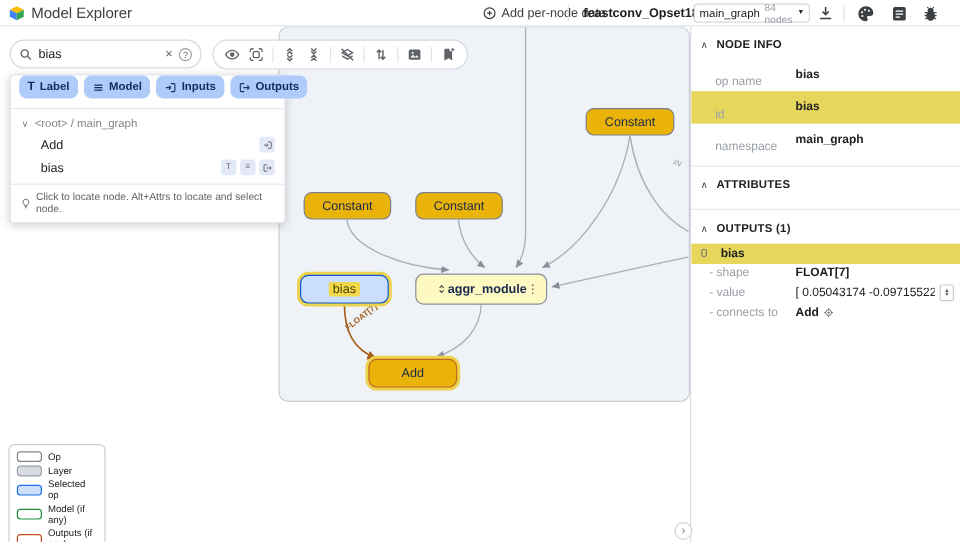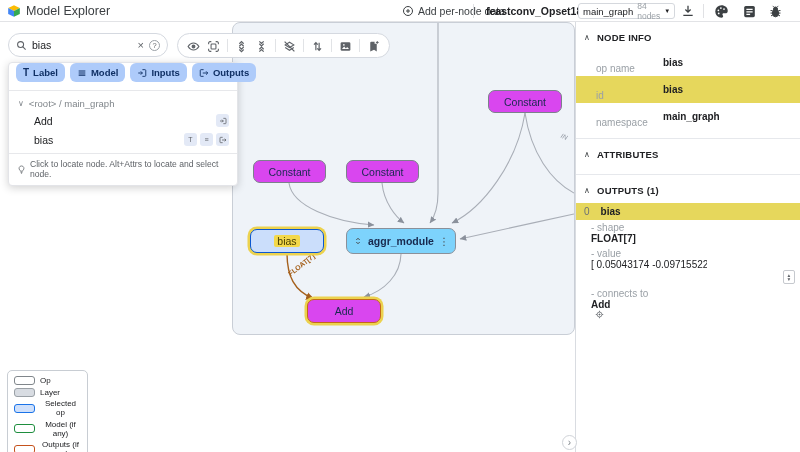--- a/index.html
+++ b/index.html
@@ -16,22 +16,22 @@
   .graph-select { position:absolute; left:578px; top:3px; width:97px; height:16px; border:1px solid #d5d8dd; border-radius:3px; display:flex; align-items:center; padding:0 4px; gap:4px; cursor:pointer; background:#fff; }
   .graph-select .gname { font-size:9.5px; color:#202124; }
   .graph-select .gcount { font-size:8.5px; color:#9aa0a6; }
   .graph-select .garrow { margin-left:auto; font-size:6px; color:#202124; }
   .icon-btn { position:absolute; top:4px; width:15px; height:15px; color:#3c4043; cursor:pointer; }
   .icon-btn svg { width:100%; height:100%; }
 
   
   .canvas { position:absolute; left:232px; top:22px; width:343px; height:313px; background:#eff3f8; border:1px solid #c9ced6; border-radius:8px; overflow:hidden; z-index:1; }
   .edges { position:absolute; left:0; top:0; }
-  .node { position:absolute; display:flex; align-items:center; justify-content:center; background:#d946ef; border:1px solid #7b818b; border-radius:7px; font-size:10.5px; color:#18294e; cursor:pointer; }
-  .node-layer { background:#7dd3fc; border:1px solid #8a909a; justify-content:space-between; padding:12px 6px; }
+  .node { position:absolute; display:flex; align-items:center; justify-content:center; background:#eab308; border:1px solid #7b818b; border-radius:7px; font-size:10.5px; color:#18294e; cursor:pointer; }
+  .node-layer { background:#fef9c3; border:1px solid #8a909a; justify-content:flex-end; padding:12px 6px; }
   .node-layer .lbl { font-weight:bold; font-size:10.5px; }
   .node-layer .unfold { width:10px; height:10px; color:#444; }
   .node-layer .dots { font-size:10px; color:#444; }
   .node-selected { background:#cbdefb; border:1.6px solid #0b57d0; box-shadow:0 0 0 2.5px #ecd24e; }
   .node-selected .hl-text { background:#f3d84a; padding:0 3px; border-radius:2px; color:#463d00; }
   .node-output { border:1.8px solid #c26819; box-shadow:0 0 0 2.5px #ecd24e; }
   .edge-label { position:absolute; font-size:7px; font-weight:bold; color:#a5601c; transform:rotate(-38deg); transform-origin:left center; white-space:nowrap; }
   .edge-label-in { position:absolute; font-size:6.5px; font-style:italic; color:#8b919c; transform:rotate(24deg); white-space:nowrap; }
 
   
@@ -59,41 +59,41 @@
   .tree-root .caret { font-size:8px; }
   .tree-item { display:flex; align-items:center; padding:3px 8px 3px 25px; font-size:10.5px; color:#202124; cursor:pointer; }
   .badges { margin-left:auto; display:flex; gap:3px; }
   .badge { width:13px; height:13px; border-radius:3px; background:#e3e9f6; color:#5f6368; font-size:7px; display:flex; align-items:center; justify-content:center; }
   .badge svg { width:8px; height:8px; }
   .hint { display:flex; align-items:center; gap:4px; padding:5px 8px 6px; font-size:8.6px; color:#5f6368; }
   .hint svg { width:9px; height:9px; flex-shrink:0; color:#5f6368; }
 
   
   .legend { position:absolute; left:7px; top:370px; width:81px; background:#fff; border:1px solid #c8cdd3; border-radius:5px; padding:5px 6px 4px; z-index:5; }
-  .leg-row { display:flex; align-items:center; gap:5px; margin-bottom:2.5px; font-size:8px; color:#202124;text-align:center; }
+  .leg-row { display:flex; align-items:center; gap:5px; margin-bottom:2.5px; font-size:8px; color:#202124; }
   .sw { width:21px; height:9px; border-radius:3px; flex-shrink:0; }
   .sw-op { background:#fff; border:1.2px solid #80868b; }
   .sw-layer { background:#d8dce2; border:1.2px solid #9aa0a6; }
   .sw-sel { background:#cfe0fb; border:1.2px solid #1a73e8; }
   .sw-in { background:#fff; border:1.2px solid #1e8e3e; }
   .sw-out { background:#fff; border:1.2px solid #c5521d; }
 
   
   .rp { position:absolute; left:575px; top:22px; width:225px; height:430px; background:#fff; border-left:1px solid #d9dce1; font-size:10px; overflow:hidden; z-index:4; }
   .sec-h { display:flex; align-items:center; gap:7px; padding:10px 0 6px 8px; font-size:9.5px; font-weight:bold; color:#202124; letter-spacing:.2px; cursor:pointer; }
   .sec-caret { font-size:8px; color:#3c4043; font-weight:normal; }
   .kv { display:flex; align-items:center; padding:2.5px 0 2.5px 20px; }
   .kv .k { width:67px; color:#9aa0a6; flex-shrink:0;margin-top:11px; }
   .kv .v { color:#202124; font-weight:bold; }
   .kv.hl { background:#e6d75c; }
   .rp-div { height:1px; background:#e6e8ec; margin-top:8px; }
   .out-item { display:flex; gap:11px; padding:3px 8px; background:#e6d75c; margin-top:1px; font-size:10px; }
   .out-item .idx { color:#6b7076; }
   .out-item .nm { font-weight:bold; color:#202124; }
-  .okv { display:flex; align-items:flex-start; padding:2px 5px 2px 15px;flex-direction:column; }
+  .okv { display:flex; align-items:center; padding:2px 5px 2px 15px; }
   .okv .k { width:72px; color:#9aa0a6; flex-shrink:0; }
   .okv .v { color:#202124; }
   .okv .vb { font-weight:bold; }
   .okv .vtrunc { white-space:nowrap; overflow:hidden; max-width:116px; }
   .stepper { margin-left:auto; width:12px; border:1px solid #c6c9ce; border-radius:2px; display:flex; flex-direction:column; align-items:center; line-height:4.5px; font-size:5.5px; color:#5f6368; padding:1.5px 0; cursor:pointer; background:#fff; }
   .locate { width:9px; height:9px; margin-left:4px; color:#5f6368; cursor:pointer; }
 
   .panel-toggle { position:absolute; left:562px; top:435px; width:15px; height:15px; border:1px solid #d0d3d8; border-radius:50%; background:#fff; color:#80868b; font-size:10px; line-height:13px; text-align:center; cursor:pointer; z-index:30; }
 </style>
 </head>

